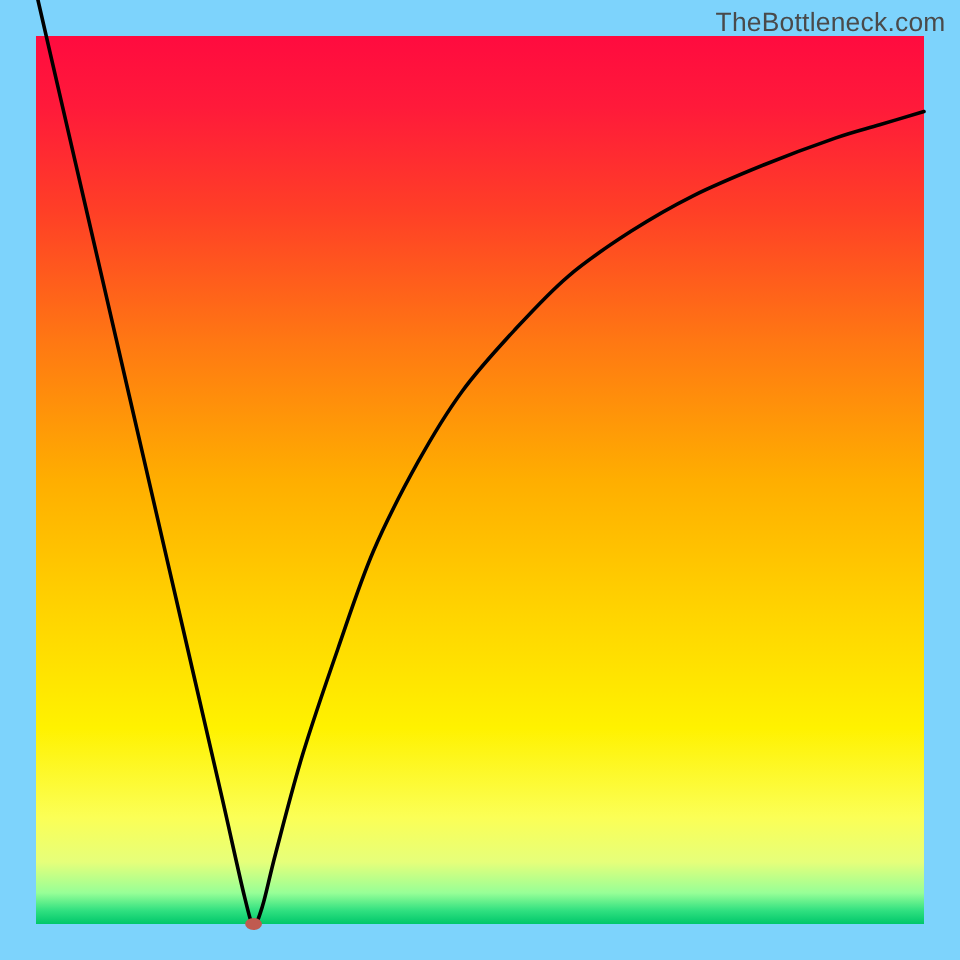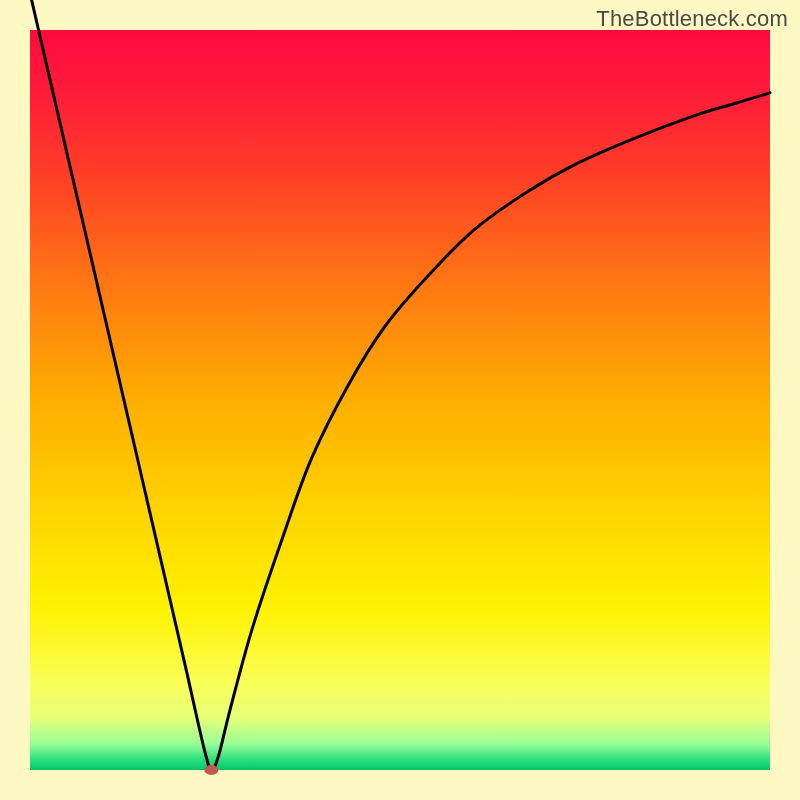--- a/index.html
+++ b/index.html
@@ -10,21 +10,21 @@
     position: relative;
     font-family: Arial, sans-serif;
     overflow: hidden;
   }
   .frame {
     position: absolute;
     top: 0;
     left: 0;
     width: 800px;
     height: 800px;
-    background: #fef9c3;
+    background: #7dd3fc;
   }
   #plot-svg {
     position: absolute;
     top: 0;
     left: 0;
   }
   .watermark {
     position: absolute;
     top: 6px;
     right: 12px;

